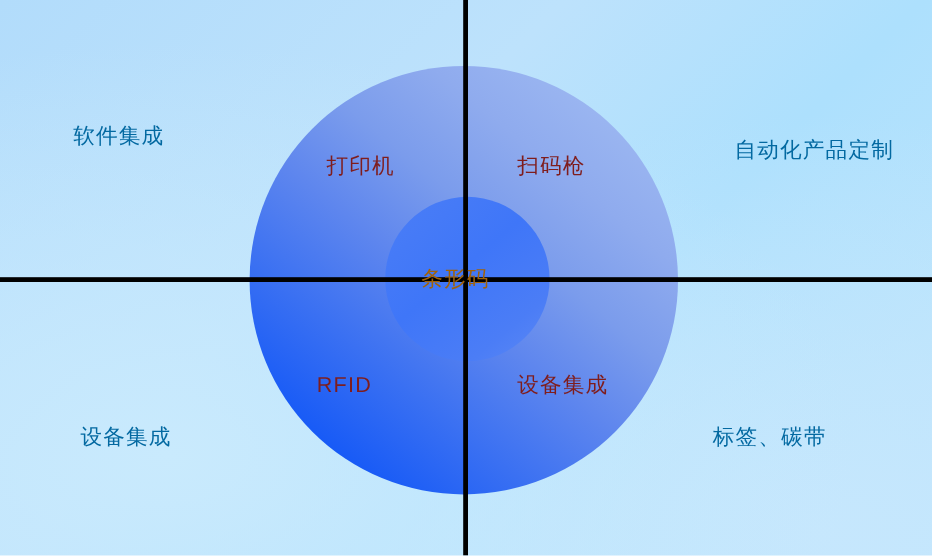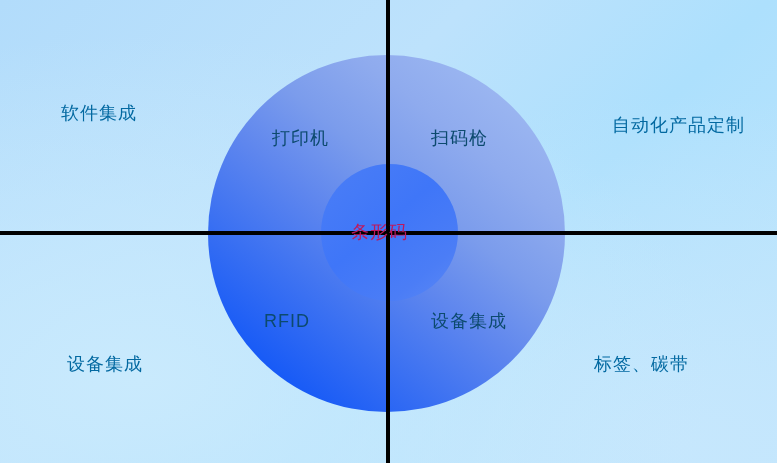--- a/index.html
+++ b/index.html
@@ -84,26 +84,26 @@
     position: absolute;
     white-space: nowrap;
     line-height: 1;
   }
   .label-outer {
     color: #0369a1;
     font-size: 18px;
     letter-spacing: 1px;
   }
   .label-inner {
-    color: #0c4a6e;
+    color: #7f1d1d;
     font-size: 18px;
     letter-spacing: 1px;
   }
   .label-center {
-    color: #be185d;
+    color: #a16207;
     font-size: 18px;
     letter-spacing: 1px;
   }
 
   
   .pos-software   { left: 61px;  top: 104px; }
   .pos-automation { left: 594px; top: 116px; margin-left: 18px; }
   .pos-equipment  { left: 67px;  top: 355px; }
   .pos-labels     { left: 594px; top: 355px; text-align: right; }
 

